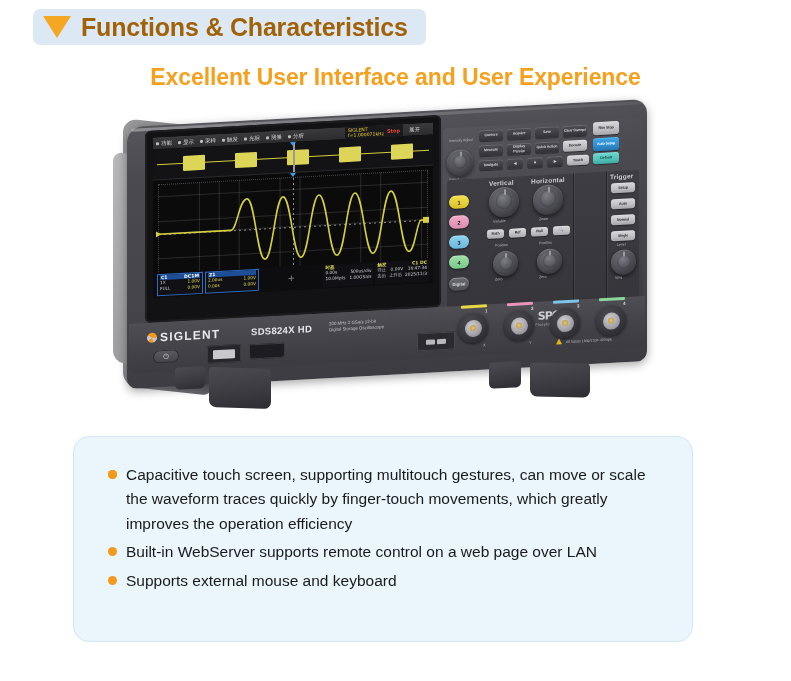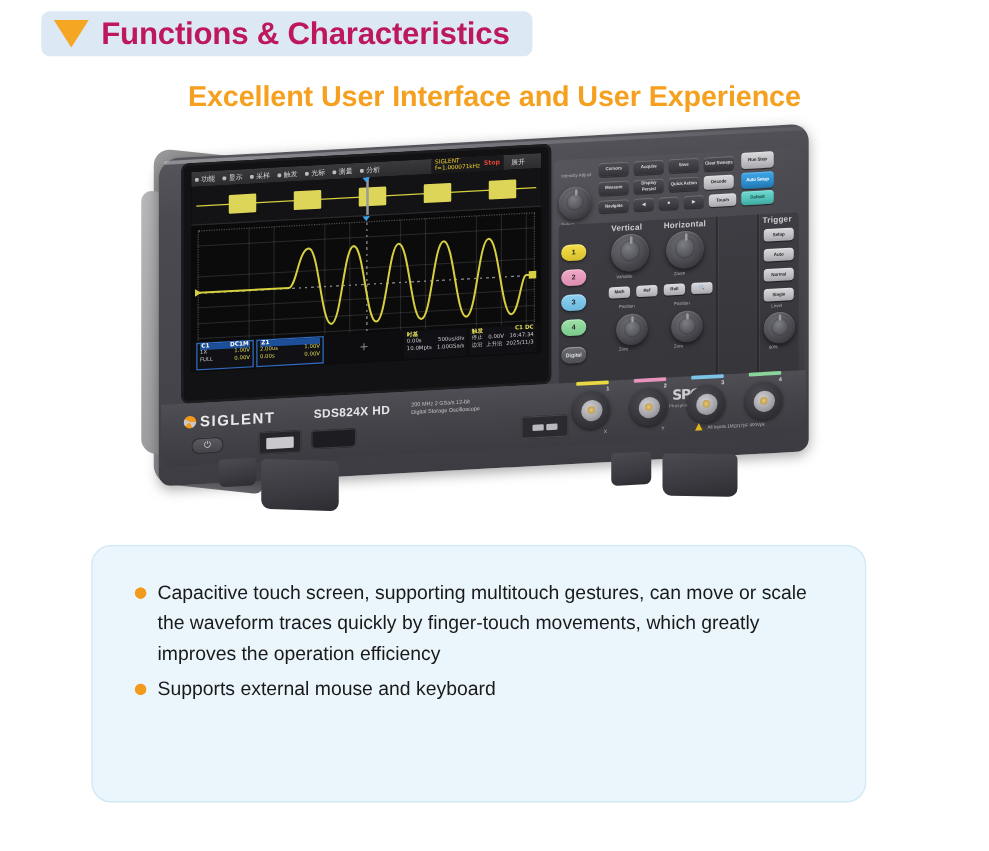--- a/index.html
+++ b/index.html
@@ -33,21 +33,21 @@
     width: 0;
     height: 0;
     border-left: 14px solid transparent;
     border-right: 14px solid transparent;
     border-top: 22px solid #f5a623;
     flex: none;
   }
   .header-title {
     font-size: 25px;
     font-weight: bold;
-    color: #be185d;
+    color: #a16207;
     letter-spacing: -0.2px;
     white-space: nowrap;
   }
 
   .subtitle {
     position: absolute;
     left: 0;
     right: 0;
     top: 64px;
     text-align: center;
@@ -782,16 +782,16 @@
   <div class="foot f1"></div>
   <div class="foot f2"></div>
   <div class="foot f3"></div>
   <div class="foot f4"></div>
 </div>
 
 <div class="bullet-panel">
   <ul class="bullets">
     <li><span class="dot"></span></li>
     <li><span class="dot"></span><span>Capacitive touch screen, supporting multitouch gestures, can move or scale the waveform traces quickly by finger-touch movements, which greatly improves the operation efficiency</span></li>
-    <li><span class="dot"></span></li>
+    <li><span class="dot"></span><span>Built-in WebServer supports remote control on a web page over LAN</span></li>
     <li><span class="dot"></span><span>Supports external mouse and keyboard</span></li>
   </ul>
 </div>
 
 </body></html>

